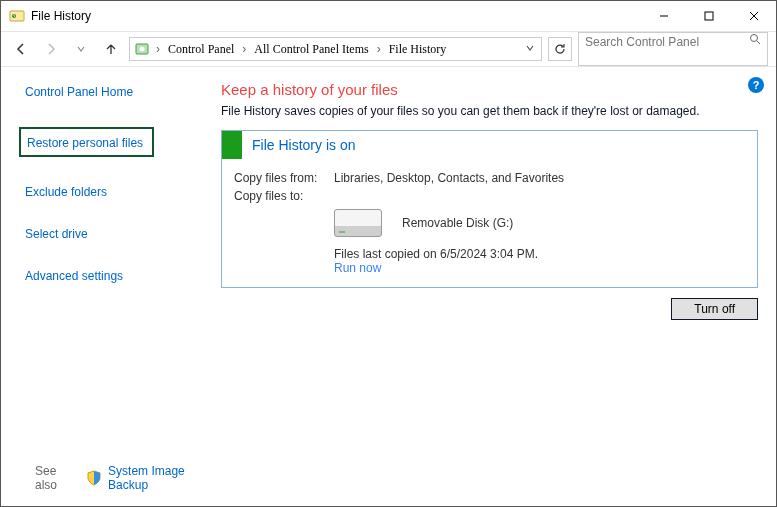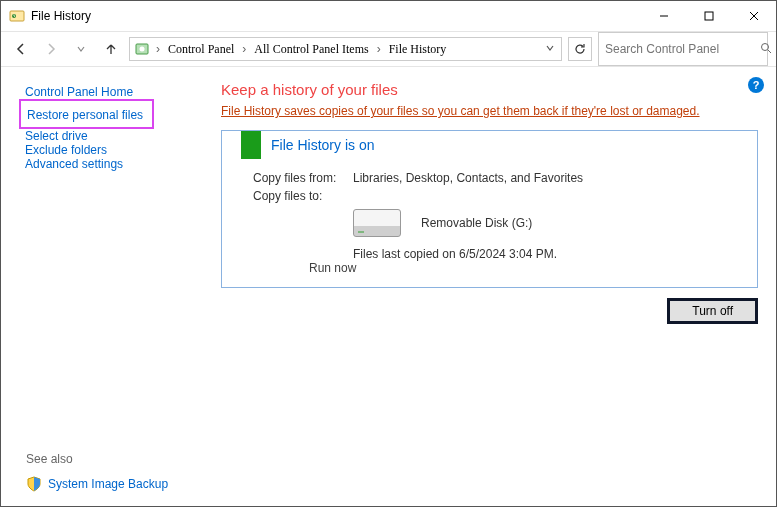--- a/index.html
+++ b/index.html
@@ -13,52 +13,52 @@
 .navbar { height: 36px; border-top: 1px solid #e5e5e5; border-bottom: 1px solid #e5e5e5; display: flex; align-items: center; padding: 0 8px; gap: 6px; }
 .nav-arrow { width: 24px; height: 24px; display: flex; align-items: center; justify-content: center; color: #888; }
 .nav-arrow.active { color: #333; }
 .nav-up { width: 24px; height: 24px; display: flex; align-items: center; justify-content: center; color: #333; }
 .addressbar { flex: 1; height: 24px; border: 1px solid #ccc; display: flex; align-items: center; padding: 0 2px; gap: 2px; font-size: 12px; }
 .addr-icon { width: 16px; height: 16px; margin: 0 2px; }
 .crumb { padding: 0 4px; color: #000; font-family: Liberation Serif, serif; }
 .crumb-sep { color: #666; padding: 0 2px; }
 .addr-drop { margin-left: auto; padding: 0 4px; color: #555; }
 .refresh-btn { width: 24px; height: 24px; border: 1px solid #ccc; display:flex; align-items:center; justify-content:center; color:#333;}
-.searchbox { width: 170px; height: 24px; border: 1px solid #ccc; display: flex; align-items: center; padding: 16px 6px; }
+.searchbox { width: 190px; height: 24px; border: 1px solid #ccc; display: flex; align-items: flex-end; padding: 16px 6px; }
 .searchbox input { border: none; outline: none; flex: 1; font-size: 12px; color: #555; background: transparent; }
 .searchbox .s-icon { color: #555; }
 
 .body-area { display: flex; height: calc(507px - 30px - 36px - 2px); }
-.sidebar { width: 210px; padding: 18px 10px 6px 24px; display: flex; flex-direction: column; gap: 0; position: relative; }
+.sidebar { width: 210px; padding: 18px 10px 6px 24px; display: flex; flex-direction: column; gap: 28px; position: relative; }
 .sidebar a { color: #0066cc; font-size: 12px; text-decoration: none; display: inline-block; }
-.highlight-box { border: 2px solid #d946ef; padding: 4px 6px; margin-left: -6px; width: 135px; }
-.see-also { position: absolute; bottom: 14px; left: 25px; display: flex; flex-direction: column; gap: 10px; }
+.highlight-box { border: 2px solid #14532d; padding: 4px 6px; margin-left: -6px; width: 135px; }
+.see-also { position: absolute; bottom: 14px; left: 34px; display: flex; flex-direction: row; gap: 10px; }
 .see-also .hdr { color: #666; font-size: 12px; }
 .see-also .link-row { display: flex; align-items: center; gap: 6px; }
 .shield { width: 16px; height: 16px; }
 
 .main { flex: 1; padding: 14px 18px 10px 10px; position: relative; }
 .help-btn { position: absolute; right: 12px; top: 10px; width: 16px; height: 16px; border-radius: 50%; background: #0078d7; color: #fff; font-size: 11px; display:flex; align-items:center; justify-content:center; font-weight:bold;}
 h1 { color: #ef4444; font-size: 15px; font-weight: 400; margin-bottom: 6px; }
-.subtitle { font-size: 12px; color: #c2410c; margin-bottom: 12px; text-decoration: underline; }
+.subtitle { font-size: 12px; color: #0f172a; margin-bottom: 12px; }
 
-.status-panel { border: 1px solid #8ab2e0; padding-left: 19px; }
+.status-panel { border: 1px solid #8ab2e0; }
 .status-head { display: flex; align-items: center; height: 28px; }
 .status-strip { width: 20px; height: 100%; background: #1a9c1a; }
 .status-head .txt { color: #0066cc; font-size: 14px; padding-left: 10px; }
 .status-body { padding: 12px 12px 12px 12px; font-size: 12px; color: #333; }
 .row { display: flex; margin-bottom: 4px; }
 .row .lbl { width: 100px; }
 .drive-row { display: flex; align-items: center; margin: 6px 0 10px 100px; gap: 20px; }
 .drive-icon { width: 48px; height: 28px; border: 1px solid #999; border-radius: 3px; background: linear-gradient(#f5f5f5 60%, #cfcfcf 60%); position:relative;}
 .drive-icon::after{content:"";position:absolute;bottom:3px;left:4px;width:6px;height:2px;background:#7fb77f;}
 .last-copied { margin-left: 100px; }
-.run-now { color: #404040; margin-left: 56px; cursor: pointer; }
+.run-now { color: #3b82f6; margin-left: 100px; cursor: pointer; }
 .turnoff-row { display: flex; justify-content: flex-end; margin-top: 10px; }
-.turnoff-btn { border: 3px solid #0f172a; background: #e1e1e1; padding: 3px 22px; font-size: 12px; }
+.turnoff-btn { border: 1px solid #0f172a; background: #e1e1e1; padding: 3px 22px; font-size: 12px; }
 </style>
 </head>
 <body>
 
 <div class="titlebar">
   <span class="icon">
     <svg viewBox="0 0 16 16" width="16" height="16">
         <rect x="1" y="3" width="14" height="10" rx="1" fill="#ffe9a6" stroke="#caa23a"></rect>
         <circle cx="5" cy="8" r="2" fill="#2e8b2e"></circle>
         <path d="M5 6.5v1.5l1 .6" stroke="#fff" stroke-width="0.8" fill="none"></path>
@@ -134,22 +134,22 @@
   </div>
 </div>
 
 <div class="body-area">
 
   <div class="sidebar">
     <a>Control Panel Home</a>
     <div class="highlight-box">
       <a>Restore personal files</a>
     </div>
+    <a>Exclude folders</a>
     <a>Select drive</a>
-    <a>Exclude folders</a>
     <a>Advanced settings</a>
 
     <div class="see-also">
       <span class="hdr">See also</span>
       <div class="link-row">
         <span class="shield"><svg viewBox="0 0 16 16" width="16" height="16">
               <path d="M8 1 L14 3 V8 C14 12 8 15 8 15 C8 15 2 12 2 8 V3 Z" fill="#ffd34e" stroke="#c79a00"></path>
               <path d="M8 1 L14 3 V8 C14 12 8 15 8 15 V1 Z" fill="#3a8fe0"></path>
             </svg></span>
         <a>System Image Backup</a>

